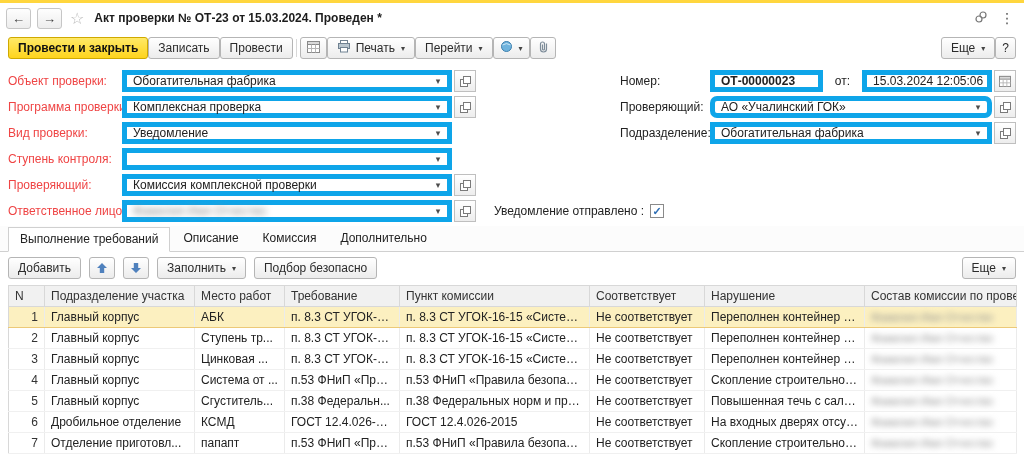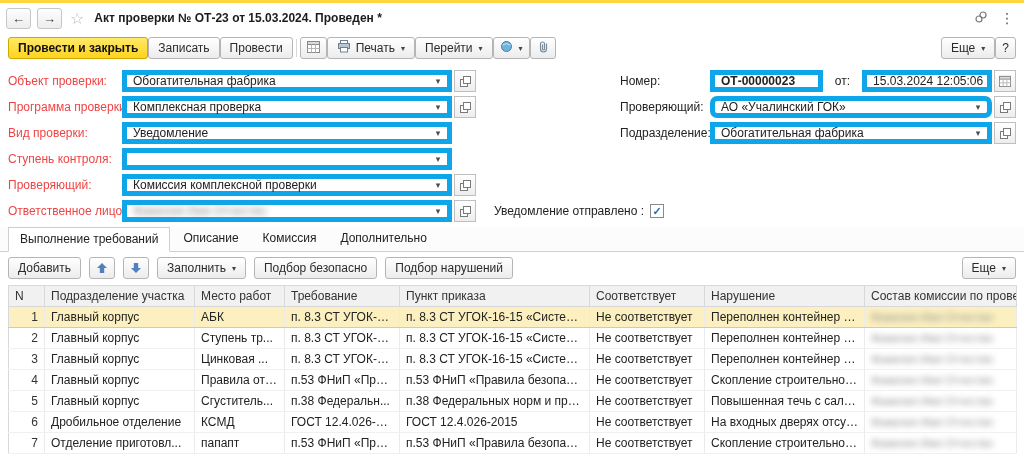--- a/index.html
+++ b/index.html
@@ -315,23 +315,20 @@
     <svg width="12" height="12" viewBox="0 0 12 12">
         <path d="M6 11 L1 6 H3.8 V1 H8.2 V6 H11 Z" fill="#4f81bd"></path>
       </svg>
   </div>
   <div class="btn">
     <span>Заполнить</span>
     <span class="caret">▾</span>
   </div>
   <div class="btn">
       <span>Подбор безопасно</span>
-    </div>
-  <div class="btn">
-      <span>Подбор нарушений</span>
     </div>
   <div class="spacer"></div>
   <div class="btn">
     <span>Еще</span>
     <span class="caret">▾</span>
   </div>
 </div>
 
 <div class="tablewrap">
   <table>
@@ -344,21 +341,21 @@
         <col style="width:115px">
         <col style="width:160px">
         <col style="width:152px">
     </colgroup>
     <thead>
       <tr>
         <th>N</th>
         <th>Подразделение участка</th>
         <th>Место работ</th>
         <th>Требование</th>
-        <th>Пункт приказа</th>
+        <th>Пункт комиссии</th>
         <th>Соответствует</th>
         <th>Нарушение</th>
         <th>Состав комиссии по проверке</th>
       </tr>
     </thead>
     <tbody>
         <tr class="selected">
           <td class="num">1</td>
           <td>Главный корпус</td>
           <td>АБК</td>
@@ -384,21 +381,21 @@
           <td>Цинковая ...</td>
           <td>п. 8.3 СТ УГОК-1...</td>
           <td>п. 8.3 СТ УГОК-16-15 «Система ...</td>
           <td>Не соответствует</td>
           <td>Переполнен контейнер дл...</td>
           <td><span class="blur">Фамилия Имя Отчество</span></td>
         </tr>
         <tr>
           <td class="num">4</td>
           <td>Главный корпус</td>
-          <td>Правила от ...</td>
+          <td>Система от ...</td>
           <td>п.53 ФНиП «Прав...</td>
           <td>п.53 ФНиП «Правила безопасно...</td>
           <td>Не соответствует</td>
           <td>Скопление строительного ...</td>
           <td><span class="blur">Фамилия Имя Отчество</span></td>
         </tr>
         <tr>
           <td class="num">5</td>
           <td>Главный корпус</td>
           <td>Сгуститель...</td>

